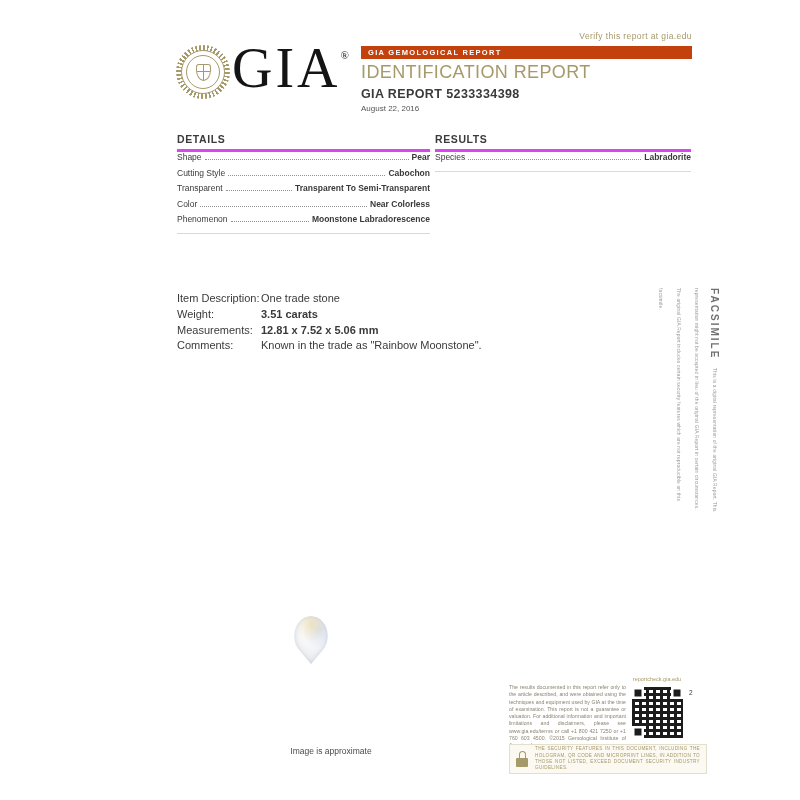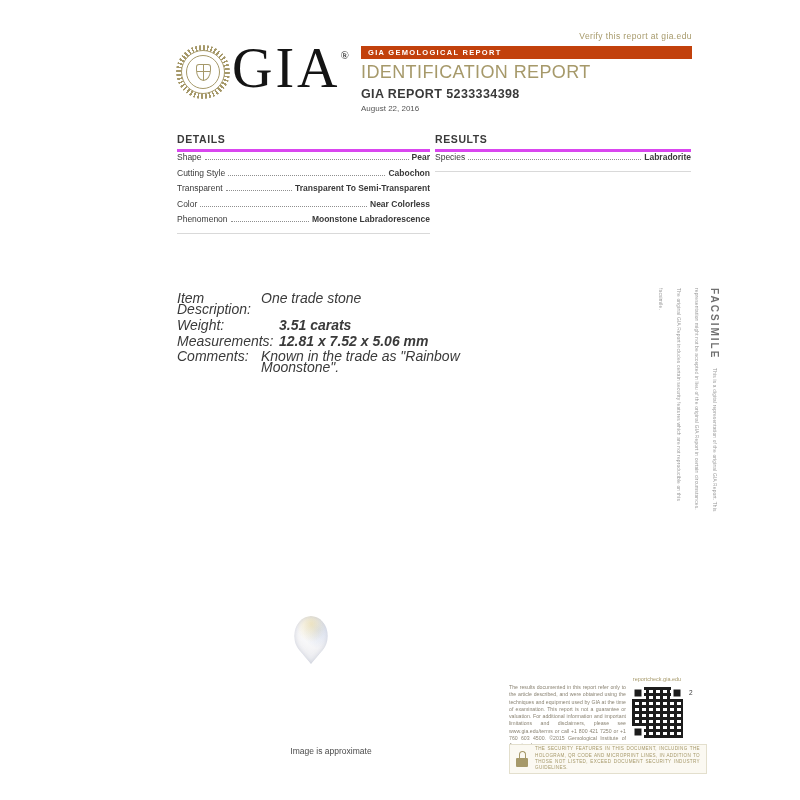--- a/index.html
+++ b/index.html
@@ -39,24 +39,24 @@
   .section-heading { font-size:10.5px; font-weight:bold; color:#3a3a3a; letter-spacing:0.6px;
                      padding-bottom:4px; border-bottom:3px solid #d946ef; }
   .kv-rows { border-bottom:1px solid #d9d9d9; padding-bottom:3px; }
   .kv-row { display:flex; align-items:baseline; height:15.5px; font-size:8.5px; color:#3a3a3a; }
   .kv-label { white-space:nowrap; }
   .kv-value { white-space:nowrap; font-weight:bold; }
   .leader { flex:1; border-bottom:1px dotted #8f8f8f; margin:0 3px 2px 3px; min-width:8px; }
 
   
   .item-block { position:absolute; left:138px; top:293px; width:310px; }
-  .item-row { display:flex; font-size:14px; color:#3a3a3a; line-height:11px; margin-bottom:4.8px;font-style:italic; }
+  .item-row { display:flex; font-size:11px; color:#3a3a3a; line-height:11px; margin-bottom:4.8px; }
   .item-label { width:84px; flex:none; }
   .item-value { flex:1; }
-  .item-value.bold { font-weight:bold;margin-left:18px; }
+  .item-value.bold { font-weight:bold; }
 
   
   .facsimile { position:absolute; left:646px; top:288px; height:230px; width:38px;
                writing-mode:vertical-rl; }
   .facsimile-heading { font-size:10px; font-weight:bold; letter-spacing:2px; color:#707070; }
   .facsimile-body { font-size:4.8px; line-height:6.8px; letter-spacing:0.2px; color:#9a9a9a;
                     margin-top:4px; }
 
   
   .stone-wrap { position:absolute; left:247px; top:608px; width:50px; height:60px; transform:scaleX(0.84); }

